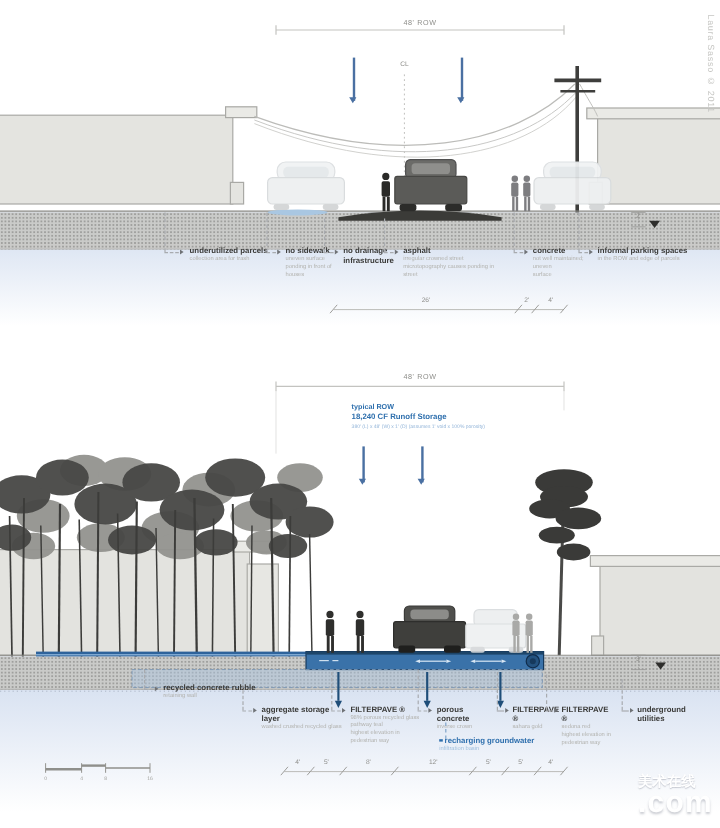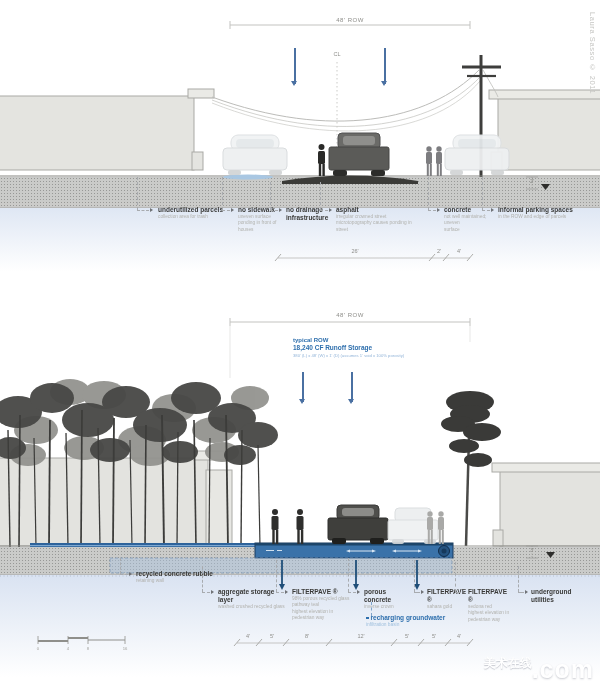--- a/index.html
+++ b/index.html
@@ -35,21 +35,21 @@
   .lv.b{border-left-color:#7fa3c9;}
   
   .darrow{position:absolute;width:1.5px;background:#4a70a2;}
   .darrow::after{content:"";position:absolute;left:-2.75px;bottom:-5px;
     border:3.5px solid transparent;border-top:5px solid #4a70a2;}
   .bullet{display:inline-block;width:2.5px;height:2.5px;background:#2e6fad;margin-right:2px;vertical-align:1px;}
   
   .watermark{position:absolute;right:6px;bottom:8px;display:flex;align-items:flex-end;gap:4px;color:#fff;}
   .watermark .brand{font-size:45px;font-weight:bold;letter-spacing:-2px;line-height:.85;
     text-shadow:0 1px 2px rgba(60,70,90,.28),0 0 1px rgba(60,70,90,.2);}
-  .watermark .col{display:flex;flex-direction:row;align-items:flex-start;line-height:1;}
+  .watermark .col{display:flex;flex-direction:column;align-items:flex-start;line-height:1;}
   .watermark .cjk{font-size:12px;font-weight:bold;text-shadow:0 1px 1px rgba(60,70,90,.28);}
   .watermark .tld{font-size:25px;font-weight:bold;letter-spacing:1px;text-shadow:0 1px 2px rgba(60,70,90,.28);}
   .credit{position:absolute;right:3px;top:12px;writing-mode:vertical-rl;
     font-size:7.5px;color:#c6c6c3;letter-spacing:.6px;}
   .sbl{position:absolute;font-size:4.2px;color:#a2a29e;text-align:center;width:10px;}
 </style>
 </head>
 <body>
 
 <div class="stage">

